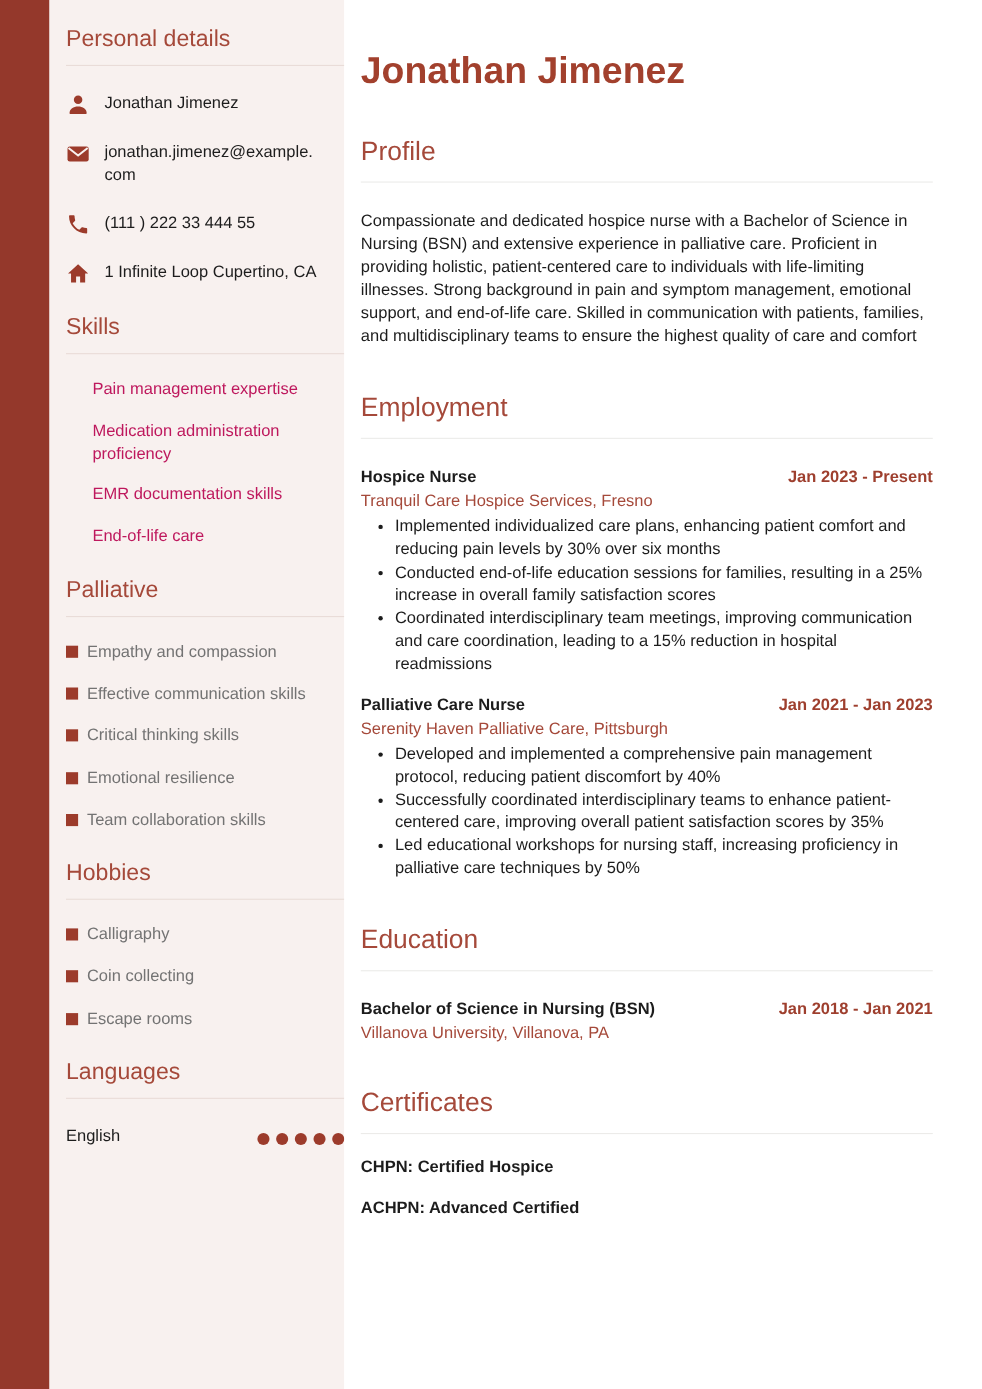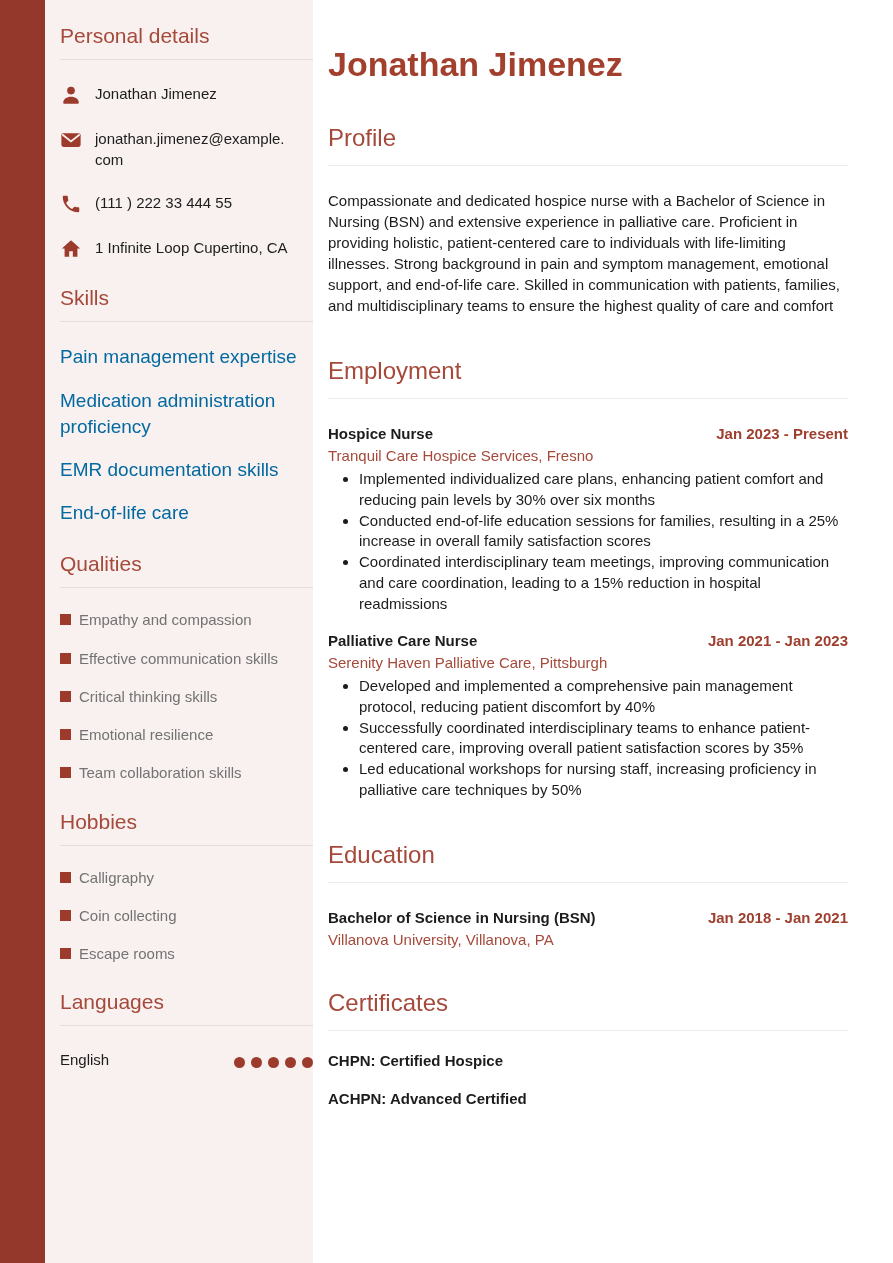--- a/index.html
+++ b/index.html
@@ -62,24 +62,25 @@
     font-size: 15px;
     line-height: 1.38;
     color: #1d1d1d;
     overflow-wrap: anywhere;
     word-break: break-all;
     max-width: 195px;
   }
 
   .skill-list { margin-top: 22px; }
   .skill-item {
-    font-size: 19px;
+    font-size: 15px;
     line-height: 1.38;
     margin-bottom: 17px;
-    color: #0369a1;
+    color: #be185d;
+    margin-left: 24px;
   }
 
   .bullet-list { margin-top: 22px; }
   .bullet-item {
     display: flex;
     align-items: flex-start;
     margin-bottom: 18px;
     font-size: 15px;
     line-height: 1.35;
     color: #737373;
@@ -222,21 +223,21 @@
       <h2 class="side-heading">Skills</h2>
       <div class="skill-list">
         <div class="skill-item">Pain management expertise</div>
         <div class="skill-item">Medication administration proficiency</div>
         <div class="skill-item">EMR documentation skills</div>
         <div class="skill-item">End-of-life care</div>
       </div>
     </div>
 
     <div class="side-section">
-      <h2 class="side-heading">Qualities</h2>
+      <h2 class="side-heading">Palliative</h2>
       <div class="bullet-list">
         <div class="bullet-item">
             <span class="sq"></span>
             <span>Empathy and compassion</span>
           </div>
         <div class="bullet-item">
             <span class="sq"></span>
             <span>Effective communication skills</span>
           </div>
         <div class="bullet-item">

